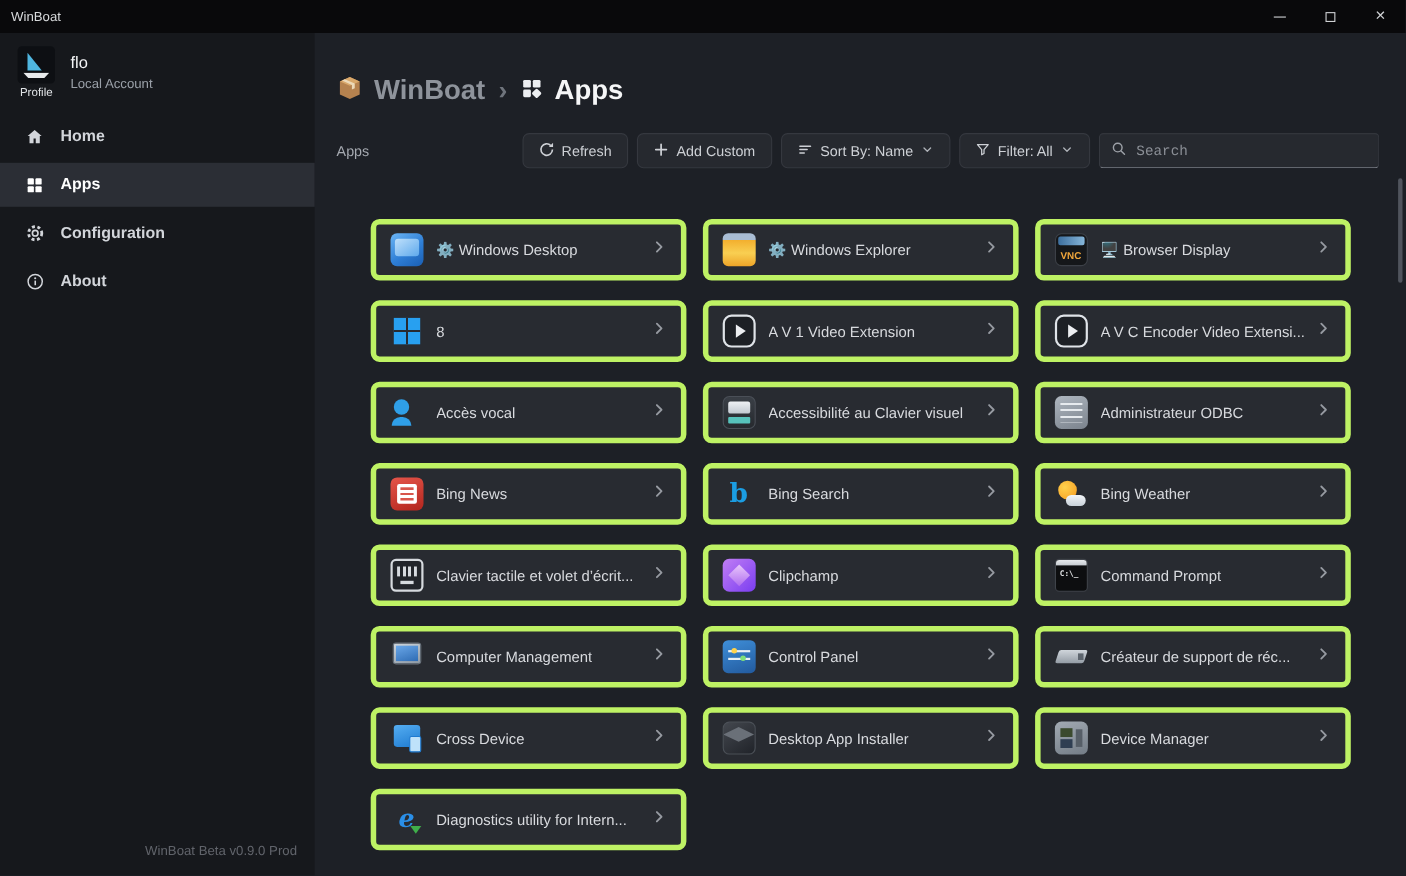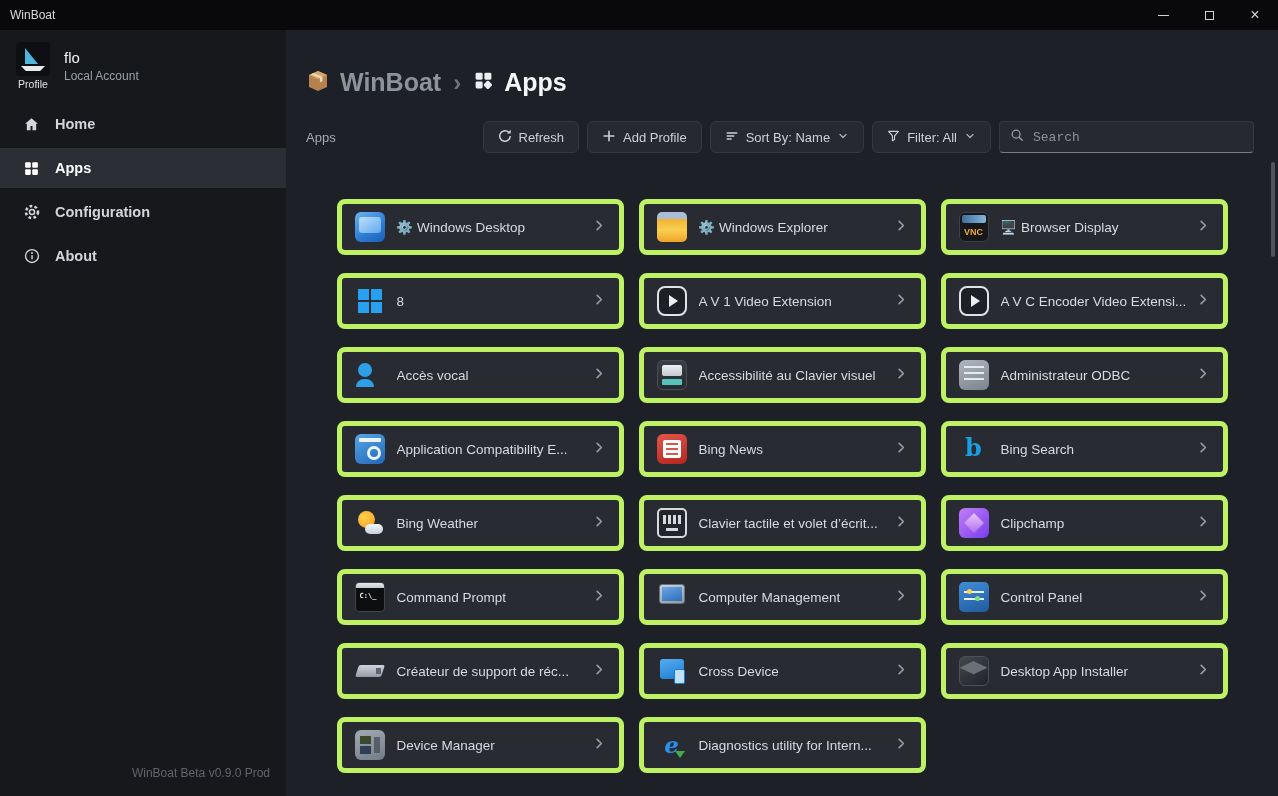--- a/index.html
+++ b/index.html
@@ -268,21 +268,21 @@
               </svg>
           </span>
           <span>Refresh</span>
         </div>
         <div class="tbtn">
           <span>
             <svg width="14" height="14" viewBox="0 0 16 16">
                 <path d="M8 2.5v11M2.5 8h11" stroke="#cdd0d5" stroke-width="1.8" stroke-linecap="round"></path>
               </svg>
           </span>
-          <span>Add Profile</span>
+          <span>Add Custom</span>
         </div>
         <div class="tbtn">
           <span>
             <svg width="14" height="14" viewBox="0 0 16 16">
                 <path d="M2.5 4.5h11M2.5 8h7.5M2.5 11.5h4.5" stroke="#cdd0d5" stroke-width="1.6" stroke-linecap="round"></path>
               </svg>
           </span>
           <span>Sort By: Name</span>
           <span>
             <svg width="12" height="12" viewBox="0 0 16 16">
@@ -399,29 +399,20 @@
   <div class="app-card">
     <span class="app-icon icon-odbc"></span>
     <span class="app-label">Administrateur ODBC</span>
     <span class="card-chevron">
       <svg width="15" height="15" viewBox="0 0 16 16">
               <path d="M5.5 3.5 10 8l-4.5 4.5" fill="none" stroke="#969aa1" stroke-width="1.8" stroke-linecap="round" stroke-linejoin="round"></path>
             </svg>
     </span>
   </div>
 
-  <div class="app-card">
-    <span class="app-icon icon-app-compat"></span>
-    <span class="app-label">Application Compatibility E...</span>
-    <span class="card-chevron">
-      <svg width="15" height="15" viewBox="0 0 16 16">
-              <path d="M5.5 3.5 10 8l-4.5 4.5" fill="none" stroke="#969aa1" stroke-width="1.8" stroke-linecap="round" stroke-linejoin="round"></path>
-            </svg>
-    </span>
-  </div>
 
   <div class="app-card">
     <span class="app-icon icon-bing-news"></span>
     <span class="app-label">Bing News</span>
     <span class="card-chevron">
       <svg width="15" height="15" viewBox="0 0 16 16">
               <path d="M5.5 3.5 10 8l-4.5 4.5" fill="none" stroke="#969aa1" stroke-width="1.8" stroke-linecap="round" stroke-linejoin="round"></path>
             </svg>
     </span>
   </div>

